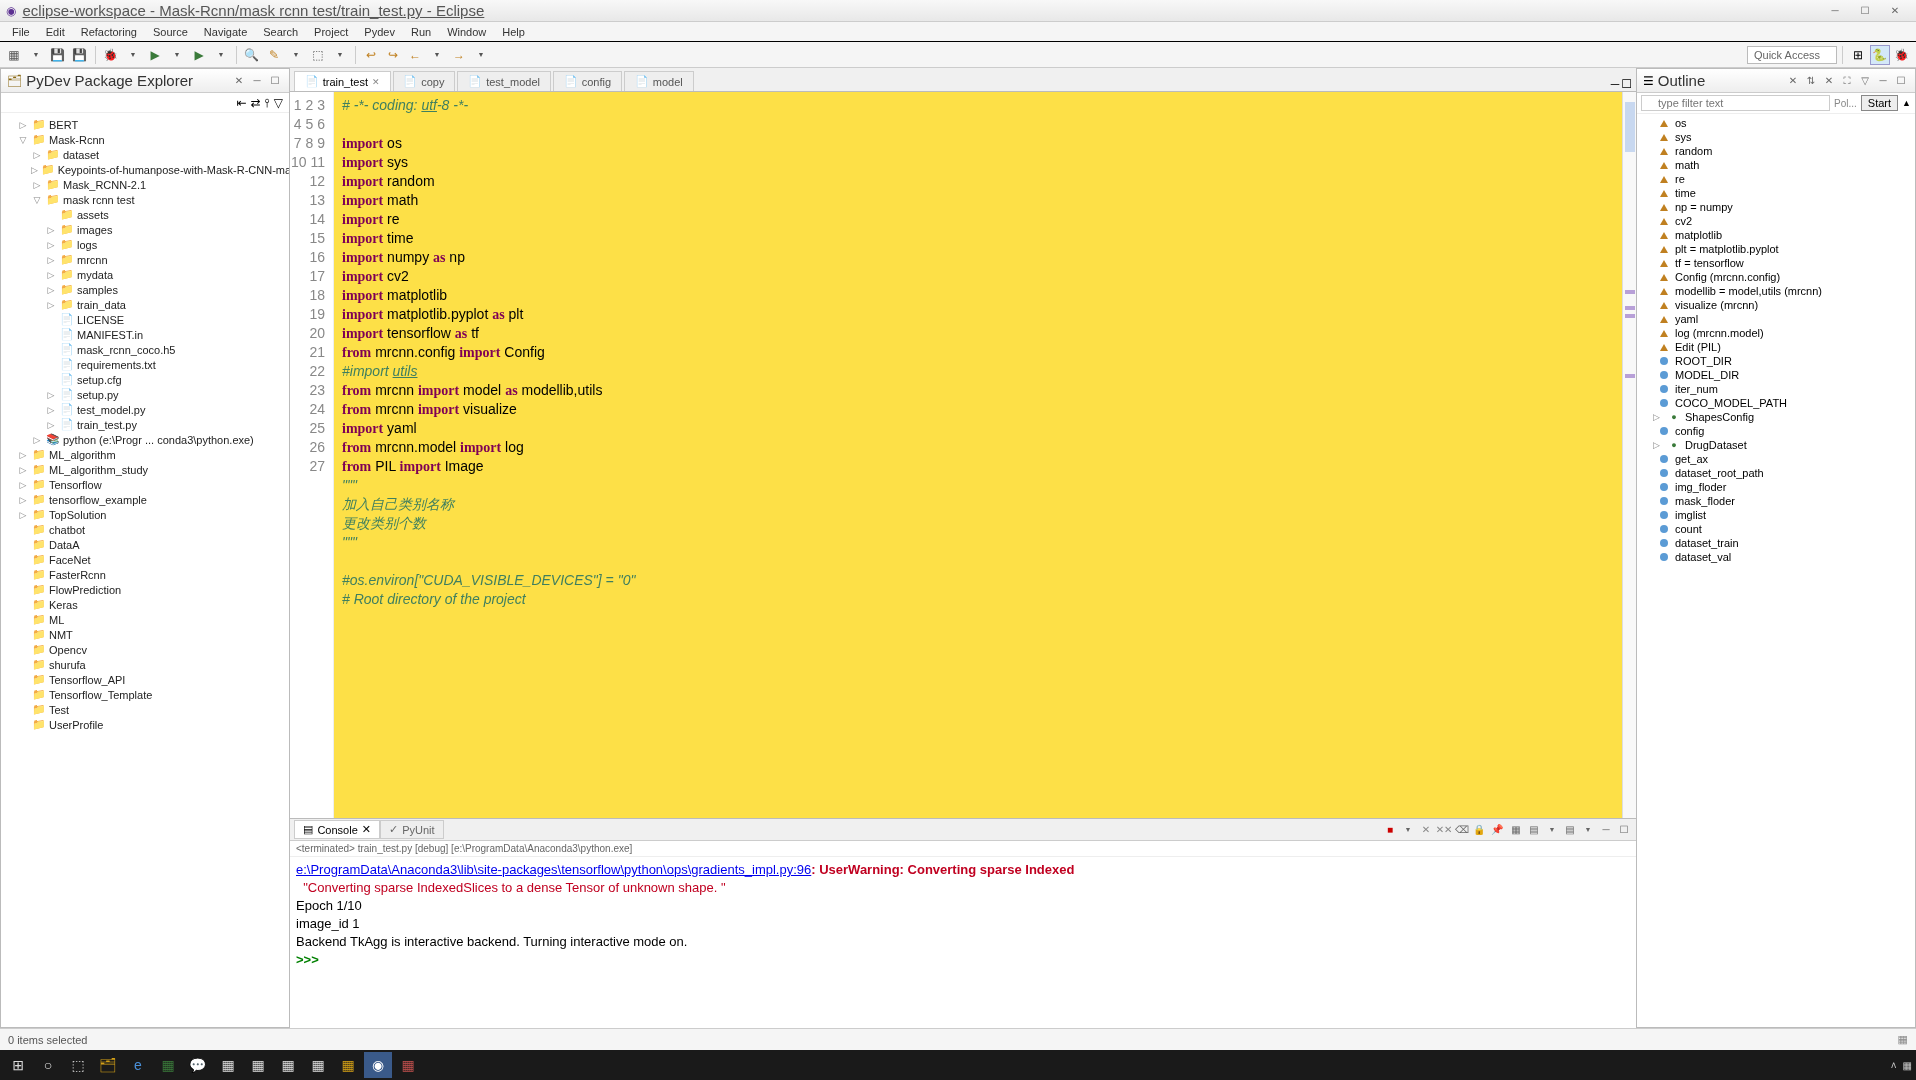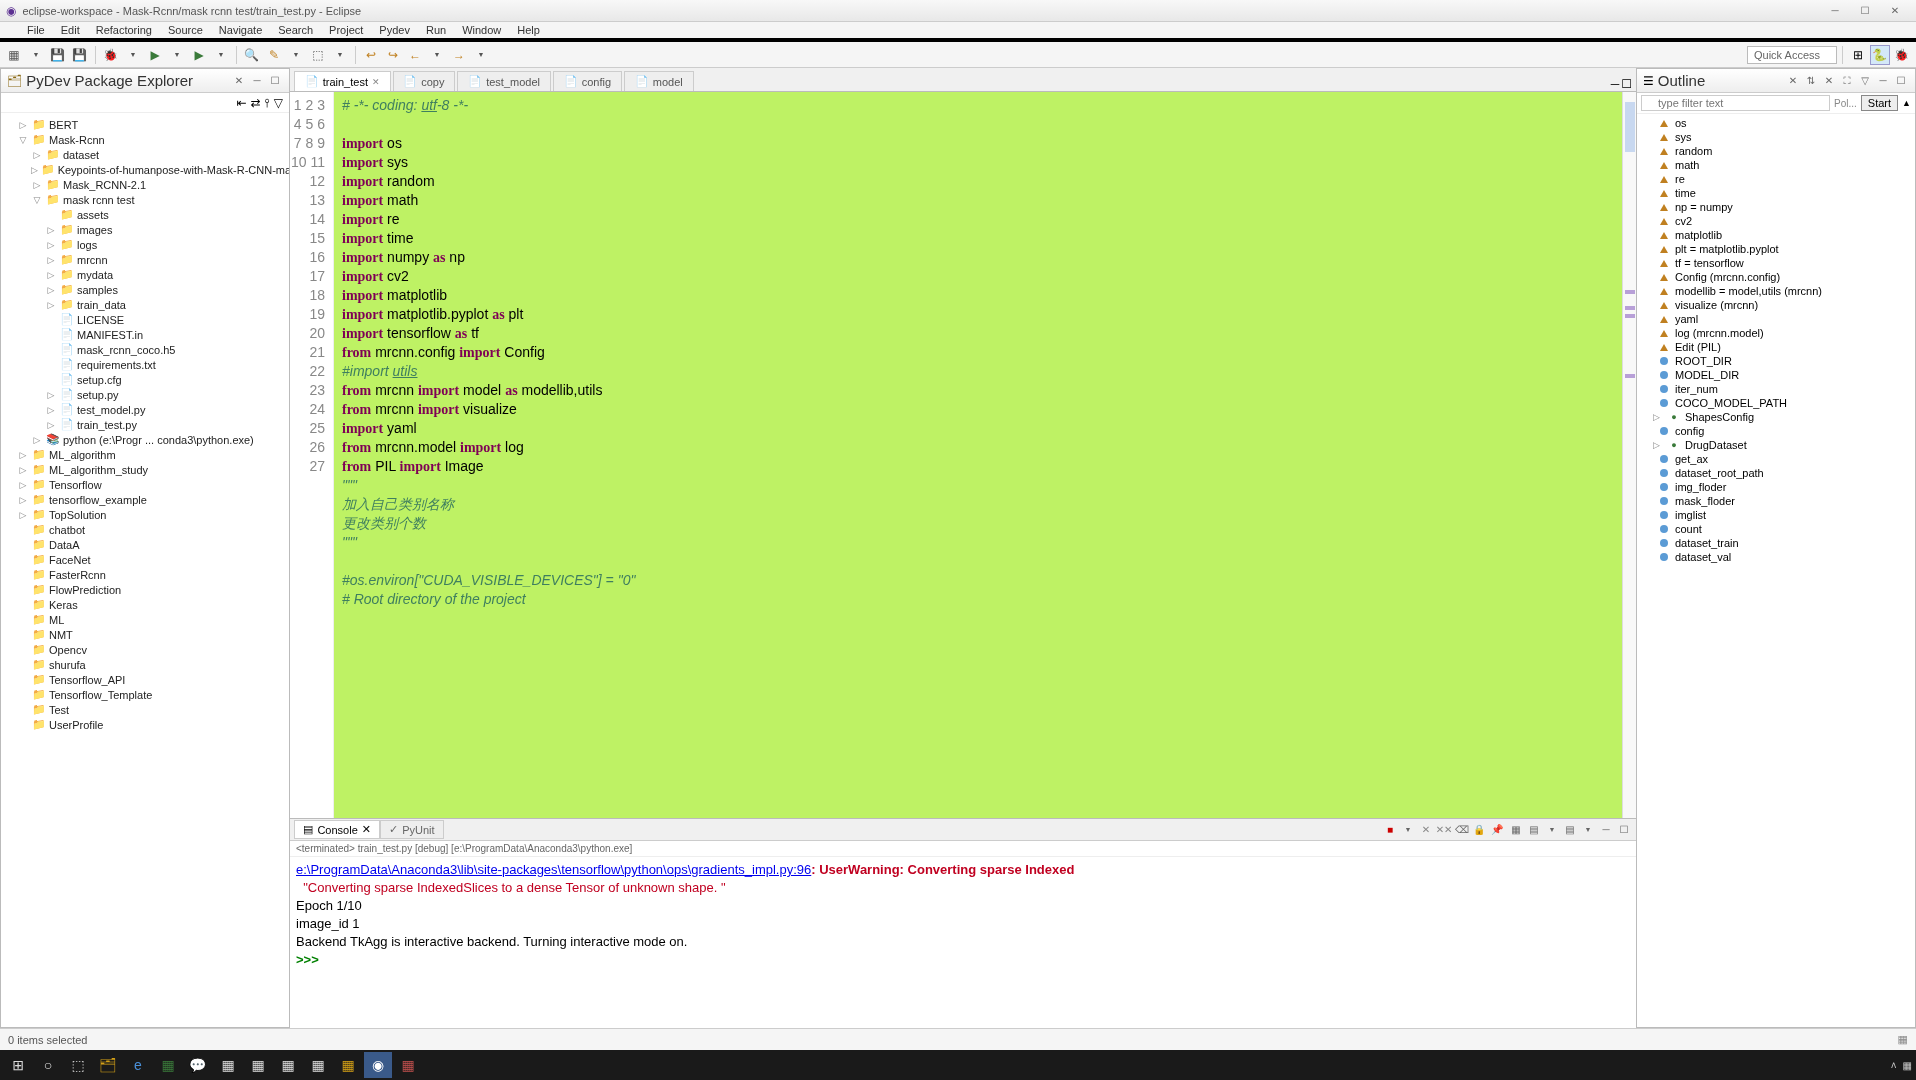--- a/index.html
+++ b/index.html
@@ -1,22 +1,22 @@
 <!DOCTYPE html>
 <html><head>
 <meta charset="utf-8">
 <style>
 * { margin: 0; padding: 0; box-sizing: border-box; font-family: "Segoe UI", Tahoma, sans-serif; }
 body { background: #f0f0f0; width: 1916px; height: 1080px; overflow: hidden; font-size: 12px; }
 
 .titlebar { height: 22px; background: linear-gradient(#f8f8f8,#e8e8e8); display: flex; align-items: center; padding: 0 6px; color: #555; border-bottom: 1px solid #ccc; }
-.titlebar .title { flex: 1; font-size: 11px; }
+.titlebar .title { flex: 1; font-size: 15px; text-decoration: underline; }
 .titlebar .winbtn { width: 30px; height: 18px; display:flex; align-items:center; justify-content:center; color:#666; font-size:10px; }
 
-.menubar { height: 20px; background: #f5f5f5; display: flex; align-items: center; padding: 0 19px; border-bottom: 4px solid #000000; }
+.menubar { height: 20px; background: #f5f5f5; display: flex; align-items: center; padding: 0 4px; border-bottom: 1px solid #000000; }
 .menubar .menu { padding: 2px 8px; font-size: 11px; color: #333; cursor: pointer; }
 
 .toolbar { height: 26px; background: #f5f5f5; display: flex; align-items: center; padding: 0 4px; border-bottom: 1px solid #ccc; gap:2px;}
 .toolbar .tbtn { width: 20px; height: 20px; display:flex; align-items:center; justify-content:center; font-size:12px; color:#555; border-radius:2px;}
 .toolbar .sep { width:1px; height:18px; background:#ccc; margin:0 3px; }
 .toolbar .spacer { flex:1; }
 .toolbar .quick { border:1px solid #bbb; background:#fff; padding:2px 6px; font-size:11px; color:#666; width:90px; }
 .toolbar .persp { width:20px; height:20px; display:flex;align-items:center;justify-content:center;font-size:12px;}
 
 .main { display:flex; height: calc(100% - 22px - 20px - 26px - 22px - 30px); }
@@ -38,21 +38,21 @@
 .indent2 { padding-left:28px; }
 .indent3 { padding-left:42px; }
 
 .center { flex:1; display:flex; flex-direction:column;}
 .editor-tabs { height:24px; background:#f0f0f0; display:flex; align-items:flex-end; border-bottom:1px solid #bbb; padding-left:4px;}
 .etab { padding:3px 10px; font-size:11px; border:1px solid #ccc; border-bottom:none; background:#eee; margin-right:2px; display:flex; align-items:center; gap:4px; color:#555;}
 .etab.active { background:#fff; color:#000; }
 .etab .close { font-size:9px; color:#888;}
 .etab-icons { margin-left:auto; display:flex; gap:2px; padding-right:4px;}
 
-.editor { flex:1; display:flex; background:#bef264; overflow:hidden; font-family:Consolas,monospace; font-size:14px;}
+.editor { flex:1; display:flex; background:#fde047; overflow:hidden; font-family:Consolas,monospace; font-size:14px;}
 .gutter { width:44px; text-align:right; padding:4px 8px 4px 0; color:#888; background:#fff; border-right:1px solid #eee; line-height:19px;}
 .code { flex:1; padding:4px 8px; line-height:19px; white-space:pre; overflow:auto; position:relative;}
 .code .kw { color:#7f0055; font-weight:bold;font-family:Liberation Serif, serif; }
 .code .cmt { color:#3f7f5f; font-style:italic;}
 .overview { width:14px; background:#f8f8f8; border-left:1px solid #ddd; position:relative;}
 .ovmark { position:absolute; left:2px; width:10px; height:4px; background:#b8a0d8;}
 
 .console-area { height:210px; display:flex; flex-direction:column; border-top:1px solid #bbb; background:#fff;}
 .console-tabs { height:22px; background:#f0f0f0; display:flex; align-items:center; border-bottom:1px solid #ccc; padding:0 4px;}
 .ctab { padding:2px 8px; font-size:11px; display:flex;align-items:center;gap:4px; border:1px solid #ccc; background:#fff;}

